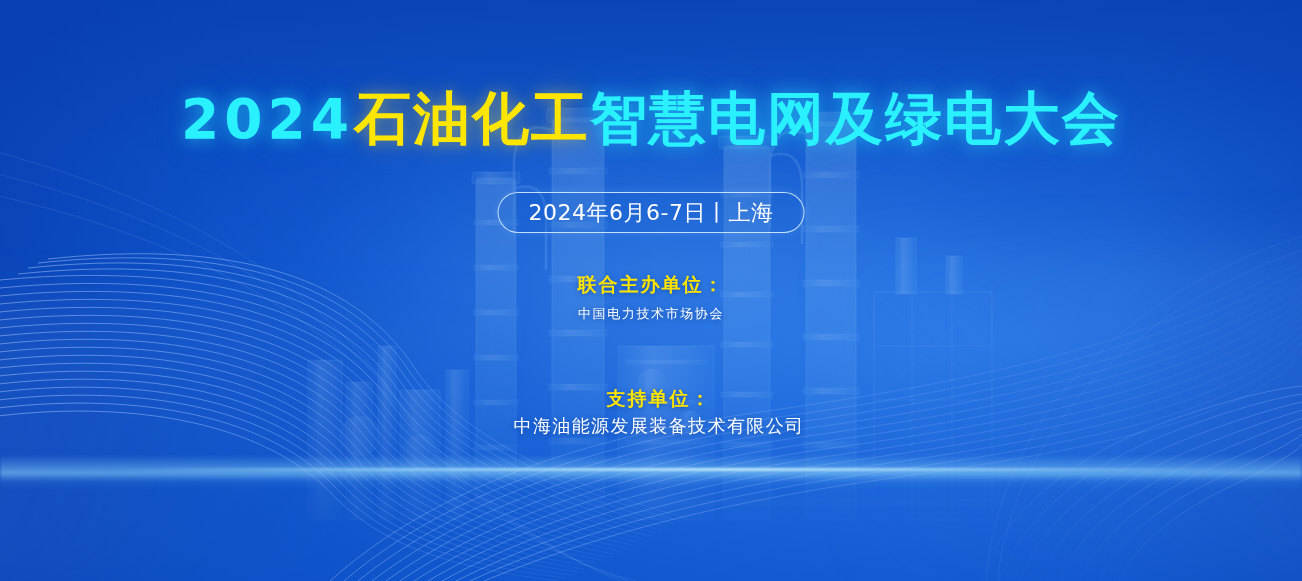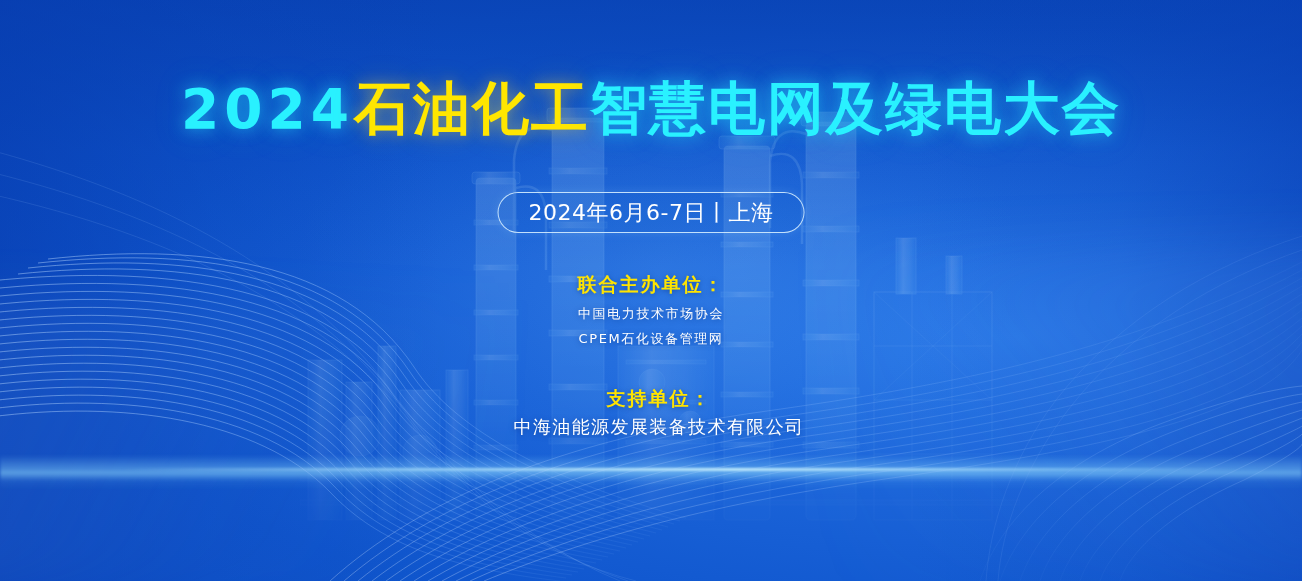--- a/index.html
+++ b/index.html
@@ -113,21 +113,21 @@
 
   
   .content {
     position: absolute;
     inset: 0;
     z-index: 20;
   }
 
   .title {
     position: absolute;
-    top: 80px;
+    top: 90px;
     left: 0;
     right: 0;
     text-align: center;
     font-size: 57px;
     font-weight: 700;
     letter-spacing: 2px;
     line-height: 1;
     white-space: nowrap;
     font-family: "DejaVu Sans", "Liberation Sans", sans-serif;
   }
@@ -199,21 +199,21 @@
     line-height: 25px;
     text-shadow: 0 1px 5px rgba(10,50,130,0.5);
     font-family: "DejaVu Sans", "Liberation Sans", sans-serif;
   }
   .sup-line {
     color: #ffffff;
     font-size: 18px;
     letter-spacing: 1.4px;
     line-height: 25px;
     text-shadow: 0 1px 5px rgba(10,50,130,0.5);
-    font-family: Liberation Serif, serif;
+    font-family: Liberation Mono, monospace;
   }
 </style>
 </head>
 <body>
 
 <div class="banner">
 
   <div class="bg-base"></div>
 
   <svg class="plant" viewBox="0 0 720 470" preserveAspectRatio="none">
@@ -416,21 +416,20 @@
       <span class="seg cyan year">2024</span><span class="seg yellow">石油化工</span><span class="seg cyan">智慧电网及绿电大会</span>
     </div>
 
     <div class="date-badge">
       <span>2024年6月6-7日丨上海</span>
     </div>
 
     <div class="org-block">
       <div class="section-heading">联合主办单位：</div>
       <div class="org-line">中国电力技术市场协会</div>
-      <div class="org-line">CPEM石化设备管理网</div>
     </div>
 
     <div class="sup-block">
       <div class="section-heading">支持单位：</div>
       <div class="sup-line">中海油能源发展装备技术有限公司</div>
     </div>
 
   </div>
 </div>
 

